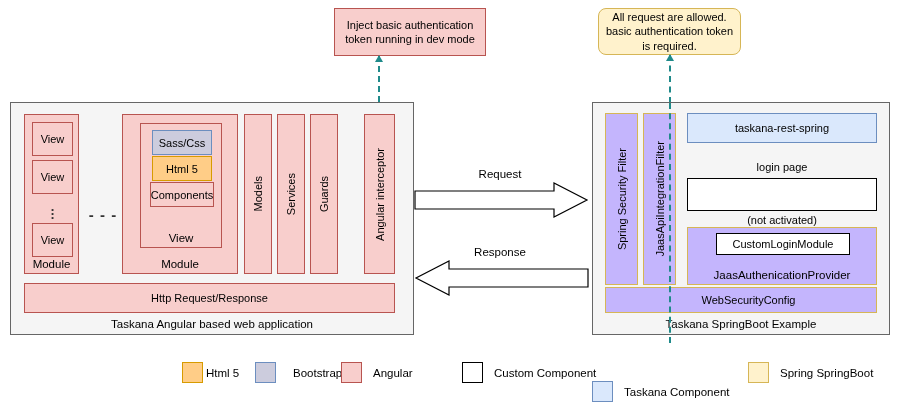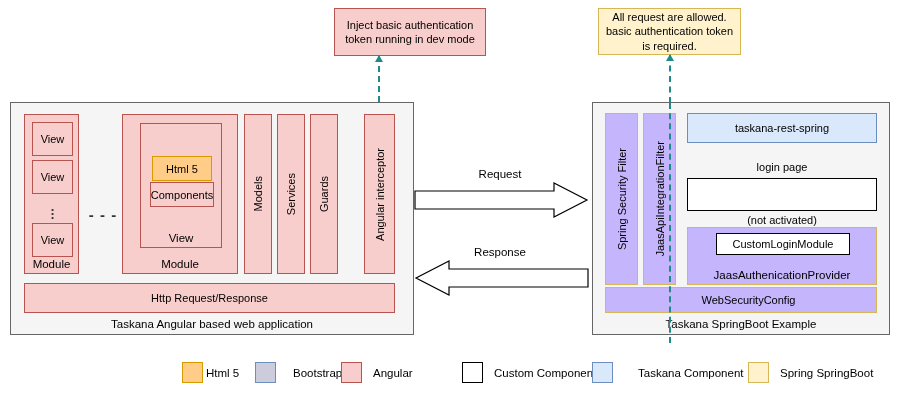--- a/index.html
+++ b/index.html
@@ -146,21 +146,21 @@
   }
 </style>
 </head>
 <body>
 
 <div class="abs note note-angular center" style="left:306px; top:8px; width:152px; height:48px;margin-left:28px;">Inject basic authentication token running in dev mode</div>
 
 <div class="abs dash-line" style="left:378px; top:56px; height:46px;"></div>
 <div class="abs dash-arrow" style="left:375px; top:55px;"></div>
 
-<div class="abs note note-spring center" style="left:598px; top:8px; width:143px; height:47px;">All request are allowed. basic authentication token is required.</div>
+<div class="abs note note-spring center" style="left:598px; top:8px; width:143px; height:47px;border-radius:8px;">All request are allowed. basic authentication token is required.</div>
 
 <div class="abs dash-line" style="left:669px; top:55px; height:48px;"></div>
 <div class="abs dash-arrow" style="left:666px; top:54px;"></div>
 
 <div class="abs panel" style="left:10px; top:102px; width:404px; height:233px;">
 
   <div class="abs ng" style="left:13px; top:11px; width:55px; height:160px;">
     <div class="abs ng center" style="left:7px; top:7px; width:41px; height:34px;">View</div>
     <div class="abs ng center" style="left:7px; top:45px; width:41px; height:34px;">View</div>
     <div class="abs center dots-v" style="left:7px; top:83px; width:41px; height:26px; flex-direction:column;">
@@ -170,20 +170,21 @@
     </div>
     <div class="abs ng center" style="left:7px; top:108px; width:41px; height:34px;">View</div>
     <div class="box-label-bottom">Module</div>
   </div>
 
   <div class="abs center dots-h" style="left:76px; top:103px; width:32px; height:16px;">- - -</div>
 
   <div class="abs ng" style="left:111px; top:11px; width:116px; height:160px;">
 
     <div class="abs ng" style="left:17px; top:8px; width:82px; height:125px;">
+      <div class="abs bs center" style="left:11px; top:6px; width:60px; height:25px;">Sass/Css</div>
       <div class="abs h5 center" style="left:11px; top:32px; width:60px; height:25px;">Html 5</div>
       <div class="abs ng center" style="left:9px; top:58px; width:64px; height:25px;text-align:right;">Components</div>
       <div class="box-label-bottom">View</div>
     </div>
 
     <div class="box-label-bottom">Module</div>
   </div>
 
   <div class="abs ng center" style="left:233px; top:11px; width:28px; height:160px;">
     <span class="vert">Models</span>
@@ -256,21 +257,21 @@
 <div class="abs legend-item" style="left:341px; top:362px;">
   <span class="legend-swatch" style="background:#f8cecc; border:1px solid #b85450;"></span>
   <span class="legend-text" style="margin-left:11px;">Angular</span>
 </div>
 
 <div class="abs legend-item" style="left:462px; top:362px;">
   <span class="legend-swatch" style="background:#ffffff; border:1px solid #000000;"></span>
   <span class="legend-text" style="margin-left:11px;">Custom Component</span>
 </div>
 
-<div class="abs legend-item" style="left:592px; top:362px;gap:14px;">
+<div class="abs legend-item" style="left:592px; top:381px;">
   <span class="legend-swatch" style="background:#dae8fc; border:1px solid #6c8ebf;"></span>
   <span class="legend-text" style="margin-left:11px;">Taskana Component</span>
 </div>
 
 <div class="abs legend-item" style="left:748px; top:362px;">
   <span class="legend-swatch" style="background:#fff2cc; border:1px solid #d6b656;"></span>
   <span class="legend-text" style="margin-left:11px;">Spring SpringBoot</span>
 </div>
 
 </body></html>

